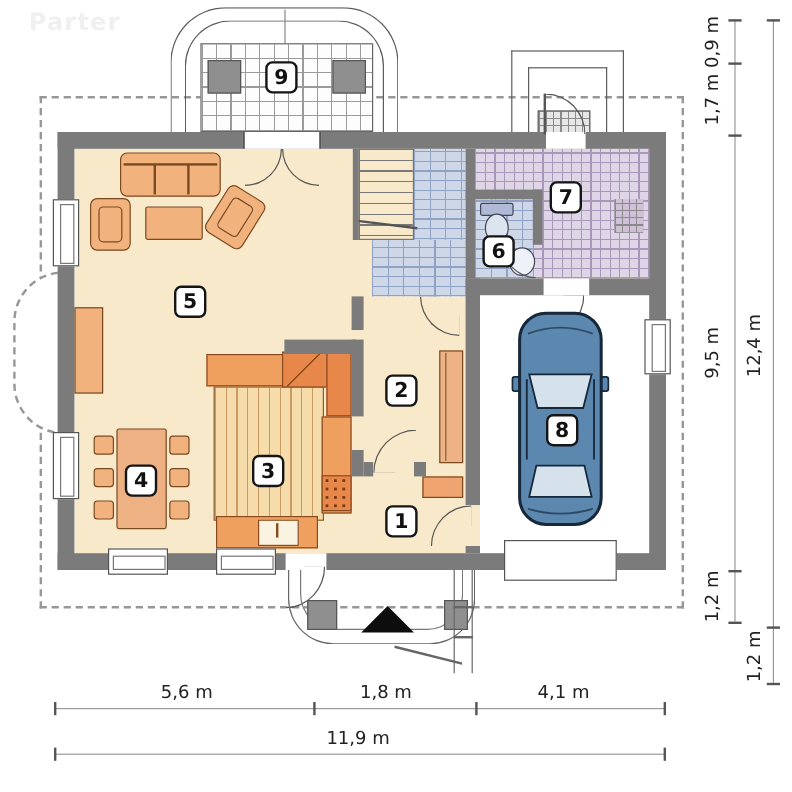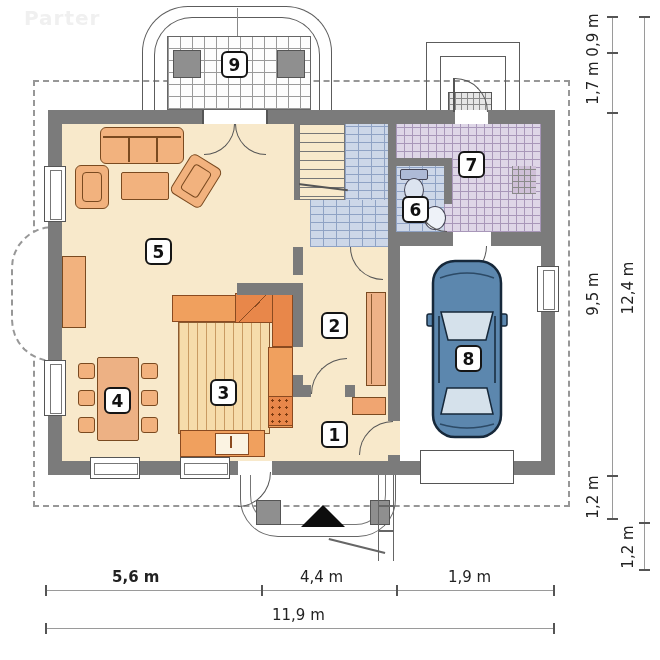--- a/index.html
+++ b/index.html
@@ -240,23 +240,23 @@
     </div>
   <div class="abs rlabel" style="left:221px;top:51px;">
       <span>9</span>
     </div>
 
   <div class="abs dimline-h" style="left:45px;top:590px;width:509px;"></div>
   <div class="abs tick-v" style="left:45px;top:585px;"></div>
   <div class="abs tick-v" style="left:261px;top:585px;"></div>
   <div class="abs tick-v" style="left:396px;top:585px;"></div>
   <div class="abs tick-v" style="left:553px;top:585px;"></div>
-  <div class="abs dimtext" style="left:112px;top:568px;font-weight:bold;">5,6 m</div>
-  <div class="abs dimtext" style="left:300px;top:568px;">4,4 m</div>
-  <div class="abs dimtext" style="left:448px;top:568px;">1,9 m</div>
+  <div class="abs dimtext" style="left:134px;top:568px;">5,6 m</div>
+  <div class="abs dimtext" style="left:300px;top:568px;">1,8 m</div>
+  <div class="abs dimtext" style="left:448px;top:568px;">4,1 m</div>
   <div class="abs dimline-h" style="left:45px;top:628px;width:509px;"></div>
   <div class="abs tick-v" style="left:45px;top:623px;"></div>
   <div class="abs tick-v" style="left:553px;top:623px;"></div>
   <div class="abs dimtext" style="left:272px;top:606px;">11,9 m</div>
 
   <div class="abs dimline-v" style="left:612px;top:16px;height:502px;"></div>
   <div class="abs tick-h" style="left:607px;top:16px;"></div>
   <div class="abs tick-h" style="left:607px;top:52px;"></div>
   <div class="abs tick-h" style="left:607px;top:112px;"></div>
   <div class="abs tick-h" style="left:607px;top:475px;"></div>

